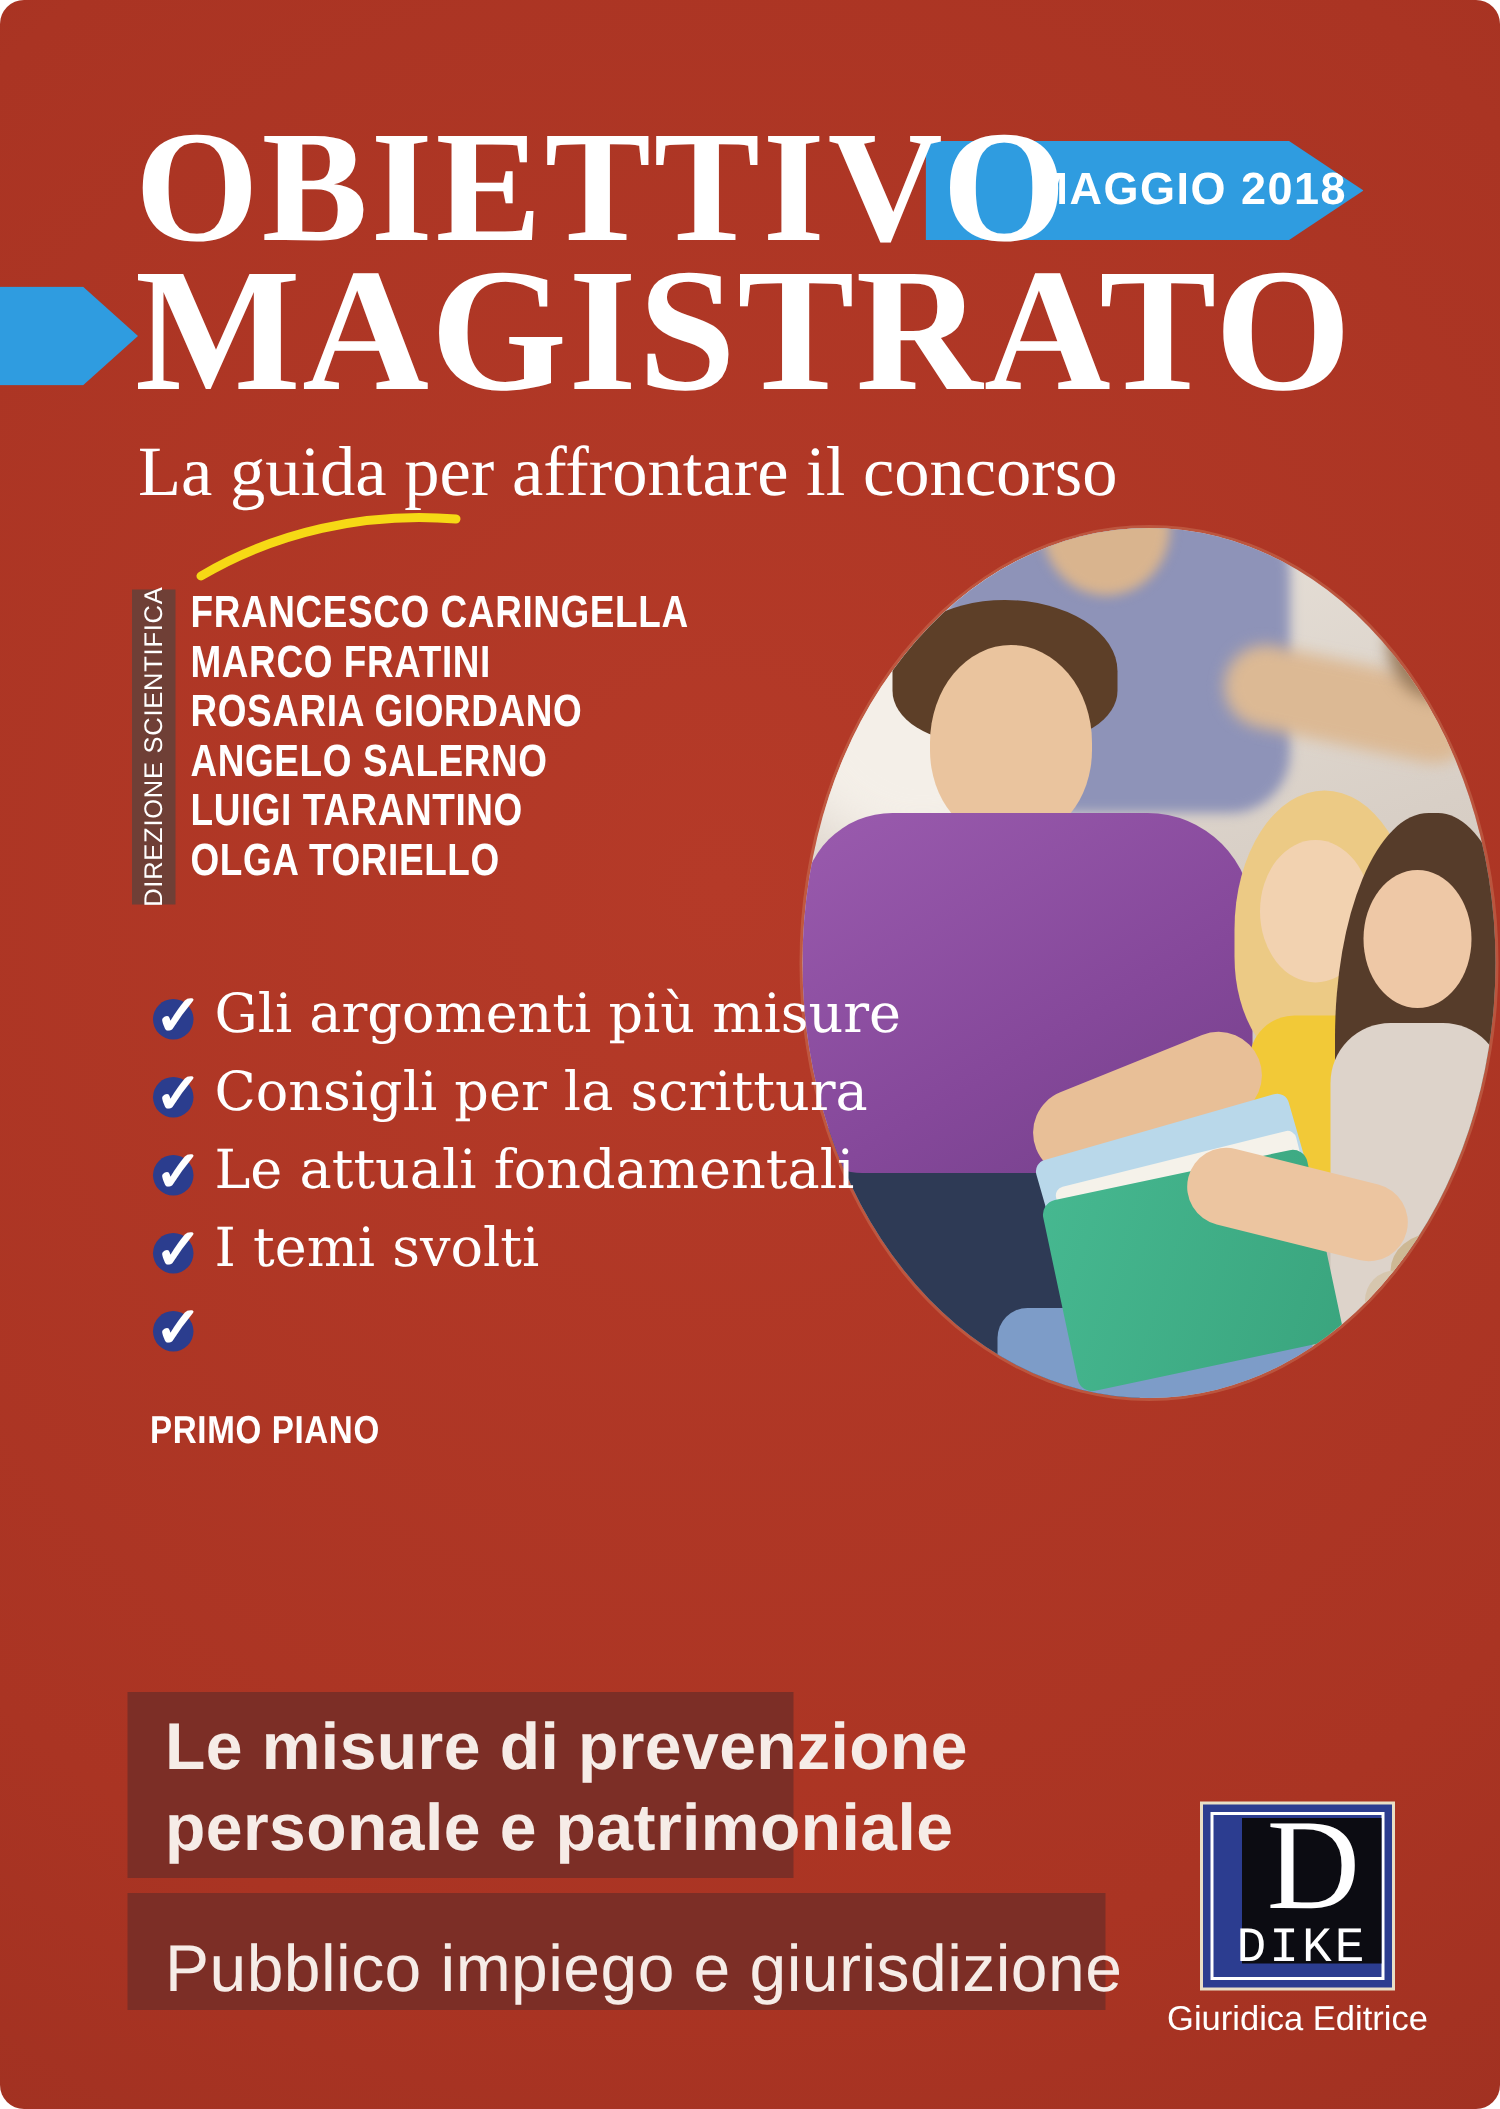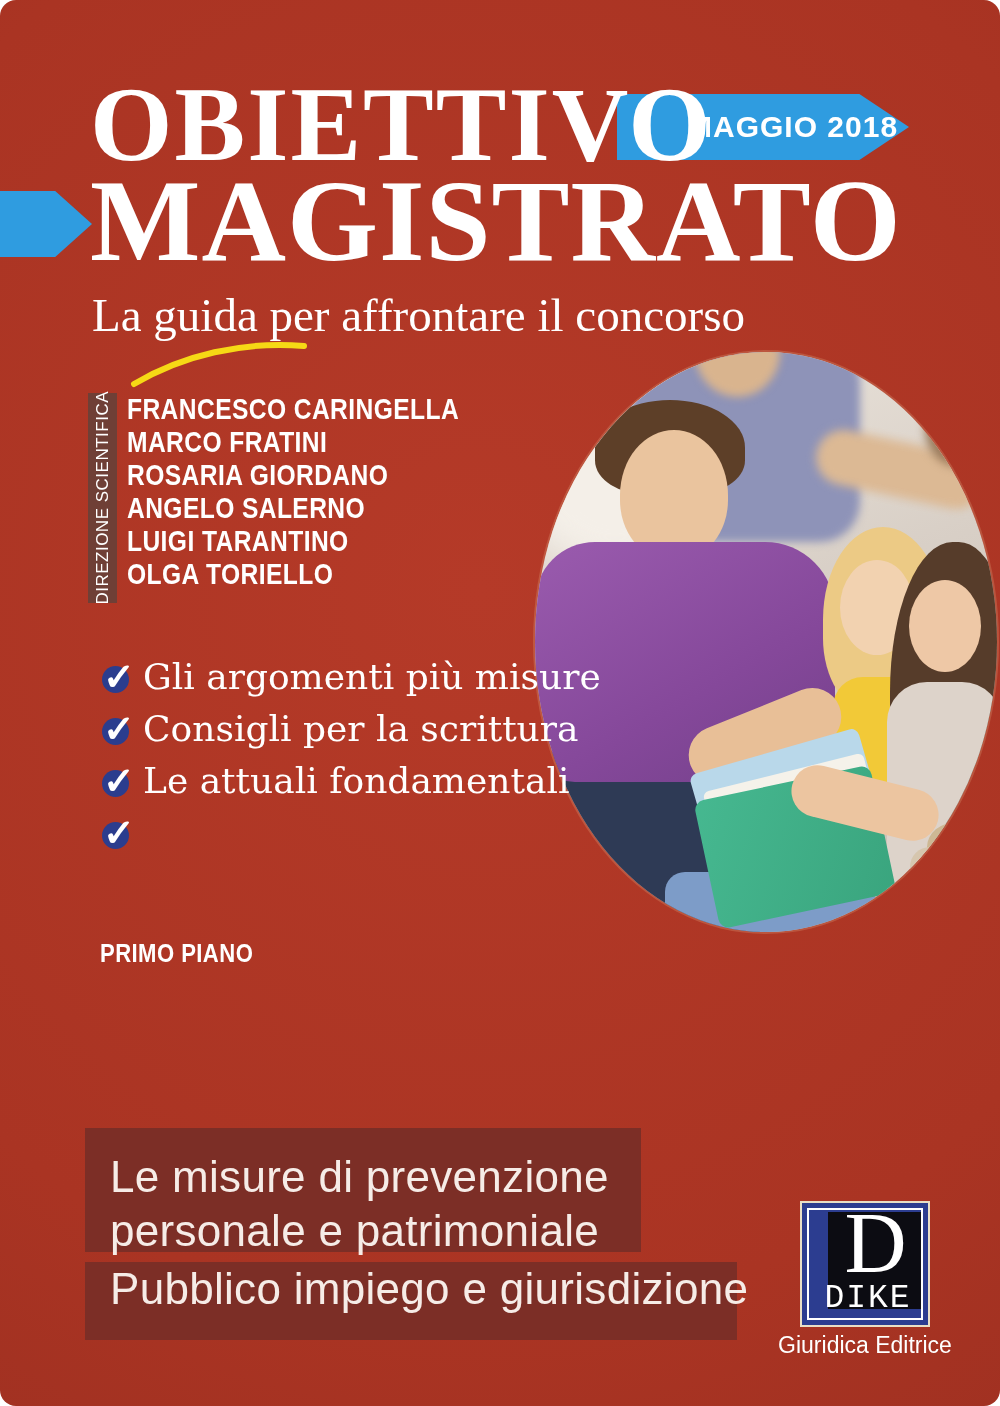--- a/index.html
+++ b/index.html
@@ -77,22 +77,22 @@
   .feature span{color:#fff;font-family:"DejaVu Serif",serif;font-size:36px;line-height:50px;
        margin-left:14px;white-space:nowrap;}
 
   
   .section-label{position:absolute;left:100px;top:938px;color:#fff;font-size:26px;
        font-weight:bold;letter-spacing:.5px;transform:scaleX(.85);transform-origin:left center;}
   .topic-box{position:absolute;left:85px;background:#7c2e26;color:#f6ece7;
        padding-left:25px;box-sizing:border-box;}
   .topic-box div{font-size:44px;line-height:54px;letter-spacing:.3px;white-space:nowrap;}
   .box1{top:994px;width:457px;height:124px;padding-top:10px;}
-  .box2{top:1128px;width:556px;height:124px;padding-top:22px;}
-  .box3{top:1262px;width:652px;height:78px;display:flex;align-items:flex-start;}
+  .box2{top:1128px;width:444px;height:124px;padding-top:10px;font-weight:bold;}
+  .box3{top:1262px;width:652px;height:78px;display:flex;align-items:flex-end;}
 
   
   .dike-logo{position:absolute;left:802px;top:1203px;width:126px;height:122px;
        background:#2c3d90;box-shadow:0 0 0 2px #e9dfc6;}
   .dike-pin{position:absolute;inset:5px;border:2px solid #fff;}
   .dike-black{position:absolute;left:26px;top:9px;right:7px;bottom:16px;background:#0c0c12;}
   .dike-d{position:absolute;left:28px;top:-6px;right:7px;height:92px;display:flex;
        align-items:center;justify-content:center;color:#fff;
        font-family:"Liberation Serif",serif;font-size:86px;}
   .dike-name{position:absolute;left:8px;right:2px;bottom:8px;text-align:center;color:#fff;
@@ -166,20 +166,24 @@
     <div class="feature">
       <span class="check-icon"></span>
       <span>Consigli per la scrittura</span>
     </div>
     <div class="feature">
       <span class="check-icon"></span>
       <span>Le attuali fondamentali</span>
     </div>
     <div class="feature">
       <span class="check-icon"></span>
+      <span>I temi svolti</span>
+    </div>
+    <div class="feature">
+      <span class="check-icon"></span>
     </div>
   </div>
 
   <div class="section-label">PRIMO PIANO</div>
 
   <div class="topic-box box2">
     <div>Le misure di prevenzione</div>
     <div>personale e patrimoniale</div>
   </div>
   <div class="topic-box box3">

